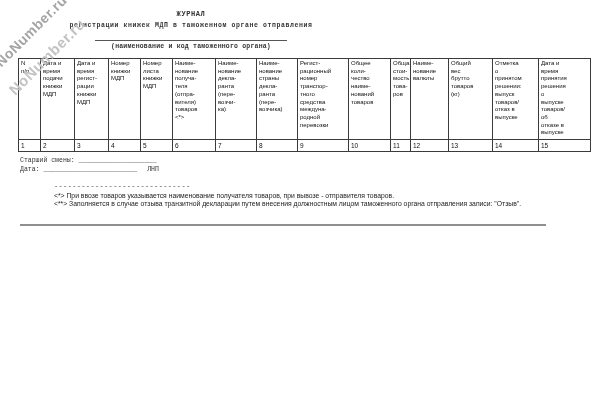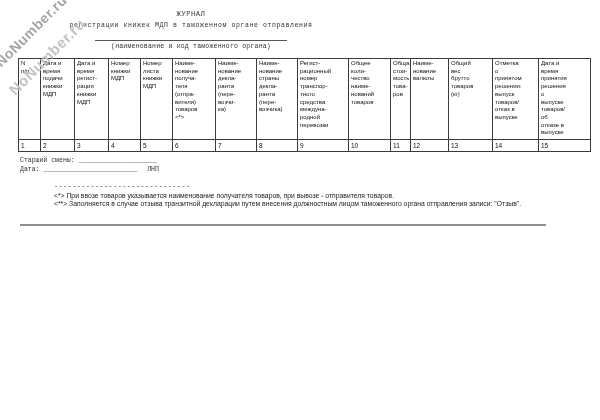--- a/index.html
+++ b/index.html
@@ -10,21 +10,21 @@
 
   
   .wm { position:absolute; width:124px; text-align:center;
         font-family:"Liberation Sans", sans-serif; font-weight:bold;
         transform:rotate(-45deg); letter-spacing:0.5px; z-index:9; pointer-events:none; }
   .wm-a { left:-31px; top:23px; font-size:14px; color:#a4a4a4; }
   .wm-b { left:-15px; top:48px; font-size:15px; color:#c3c3c3; }
 
   
   .title-block { position:absolute; left:63px; top:10px; width:256px; text-align:center;
-                 font-family:"Liberation Mono", monospace; color:#333; }
+                 font-family:"Liberation Mono", monospace; color:#333;font-weight:bold; }
   .title-main { font-size:7px;   line-height:8px; letter-spacing:0.6px; }
   .title-sub  { font-size:6.5px; line-height:8px; letter-spacing:0.6px; margin-top:4px; }
   .title-underline { width:192px; height:0; border-bottom:1px solid #555; margin:10px auto 0; }
   .title-caption { font-size:6.5px; line-height:7px; letter-spacing:0.2px; margin-top:2px; }
 
   
   .form-table { position:absolute; left:18px; top:58px; width:572px;
                 border-collapse:collapse; table-layout:fixed; }
   .form-table td { border:1px solid #3b3b3b; vertical-align:top;
                    padding:1px 1px 0 2px; font-size:6px; line-height:7.7px;

